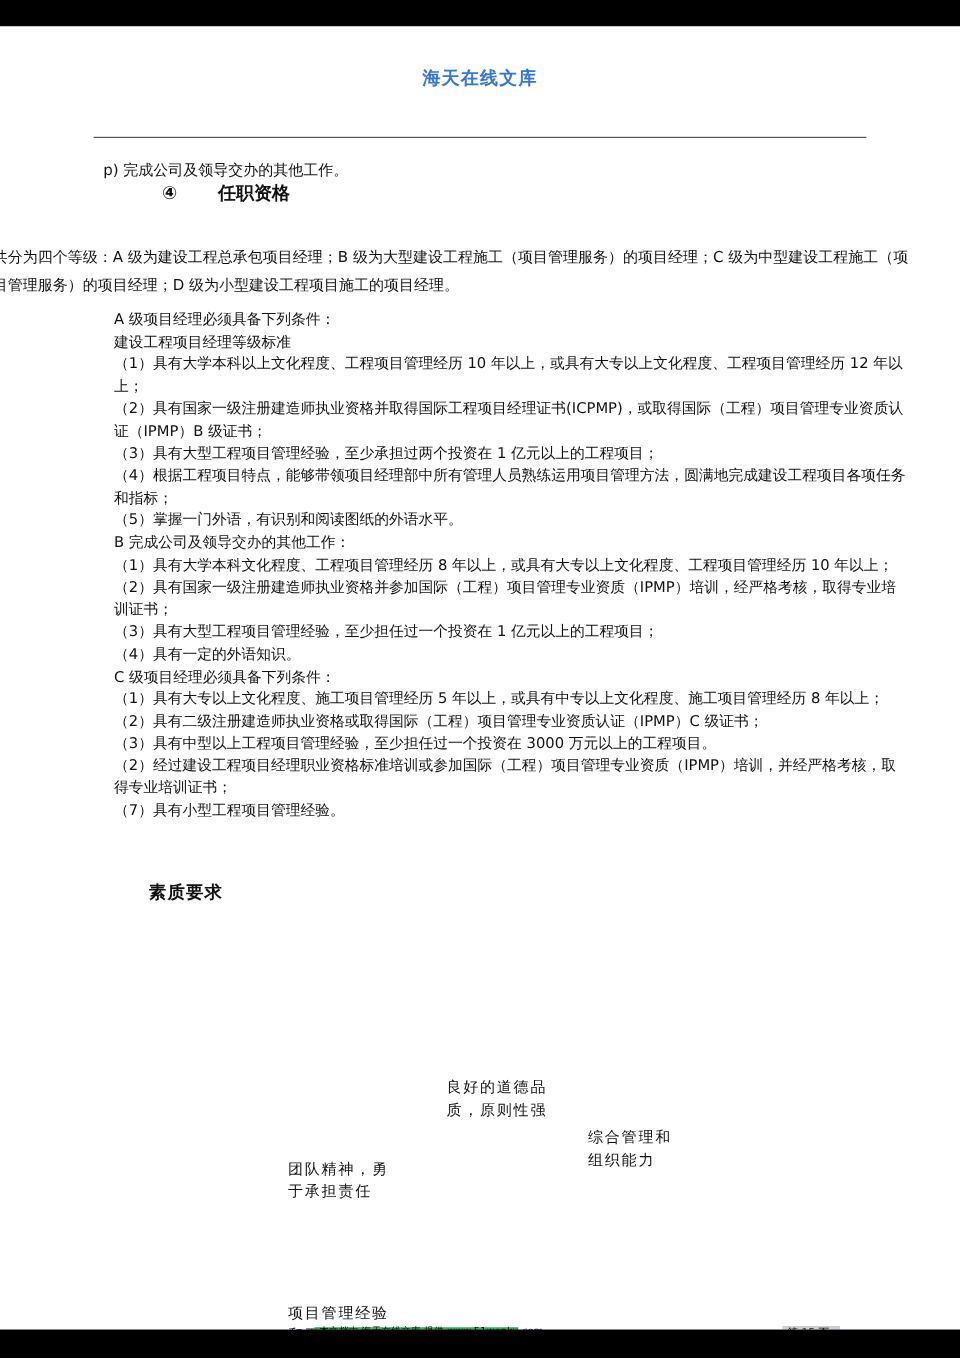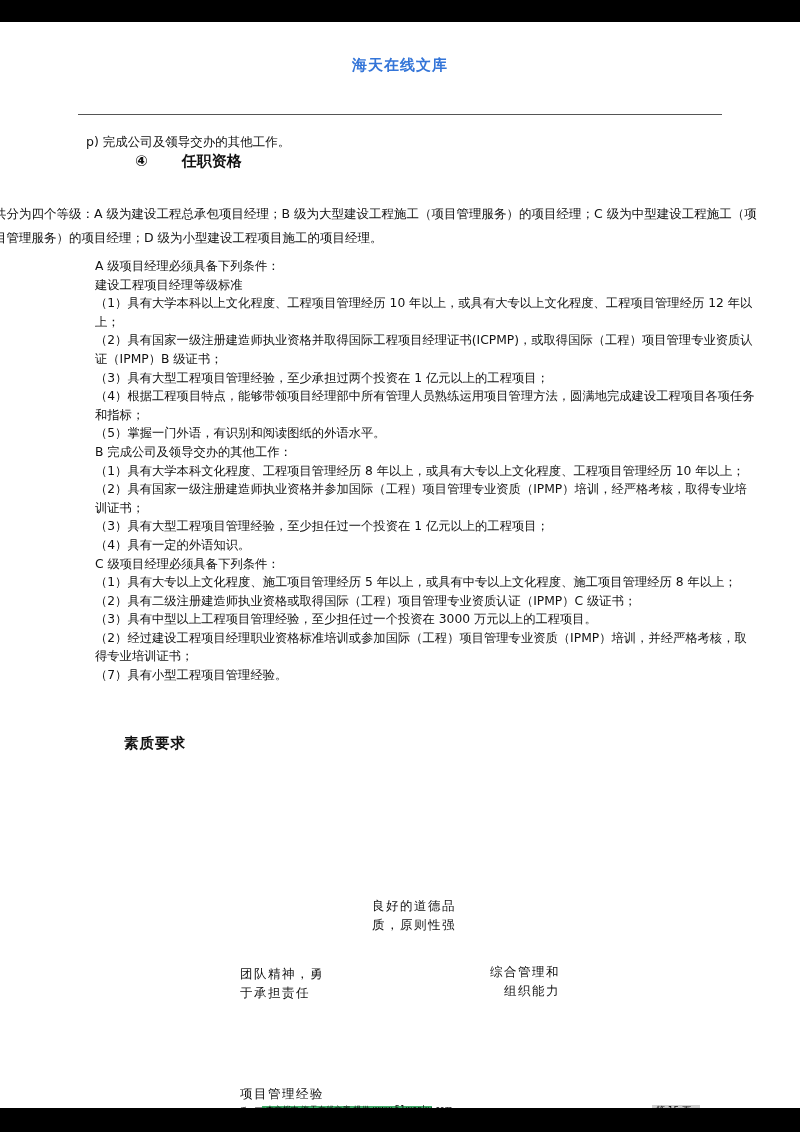--- a/index.html
+++ b/index.html
@@ -111,21 +111,21 @@
     line-height: 19px;
     color: #111111;
   }
   .dnode {
     position: absolute;
     white-space: pre-line;
     letter-spacing: 1.5px;
   }
   .n-moral  { left: 372px; top: 122px; }
   .n-team   { left: 240px; top: 190px; }
-  .n-manage { left: 490px; top: 188px; text-align: right; }
+  .n-manage { left: 490px; top: 164px; }
   .n-exp    { left: 240px; top: 310px; }
   .footer-left {
     position: absolute;
     left: 262px;
     top: 1084px;
     width: 170px;
     height: 13px;
     background: #1f9c4d;
     opacity: 0.85;
   }

